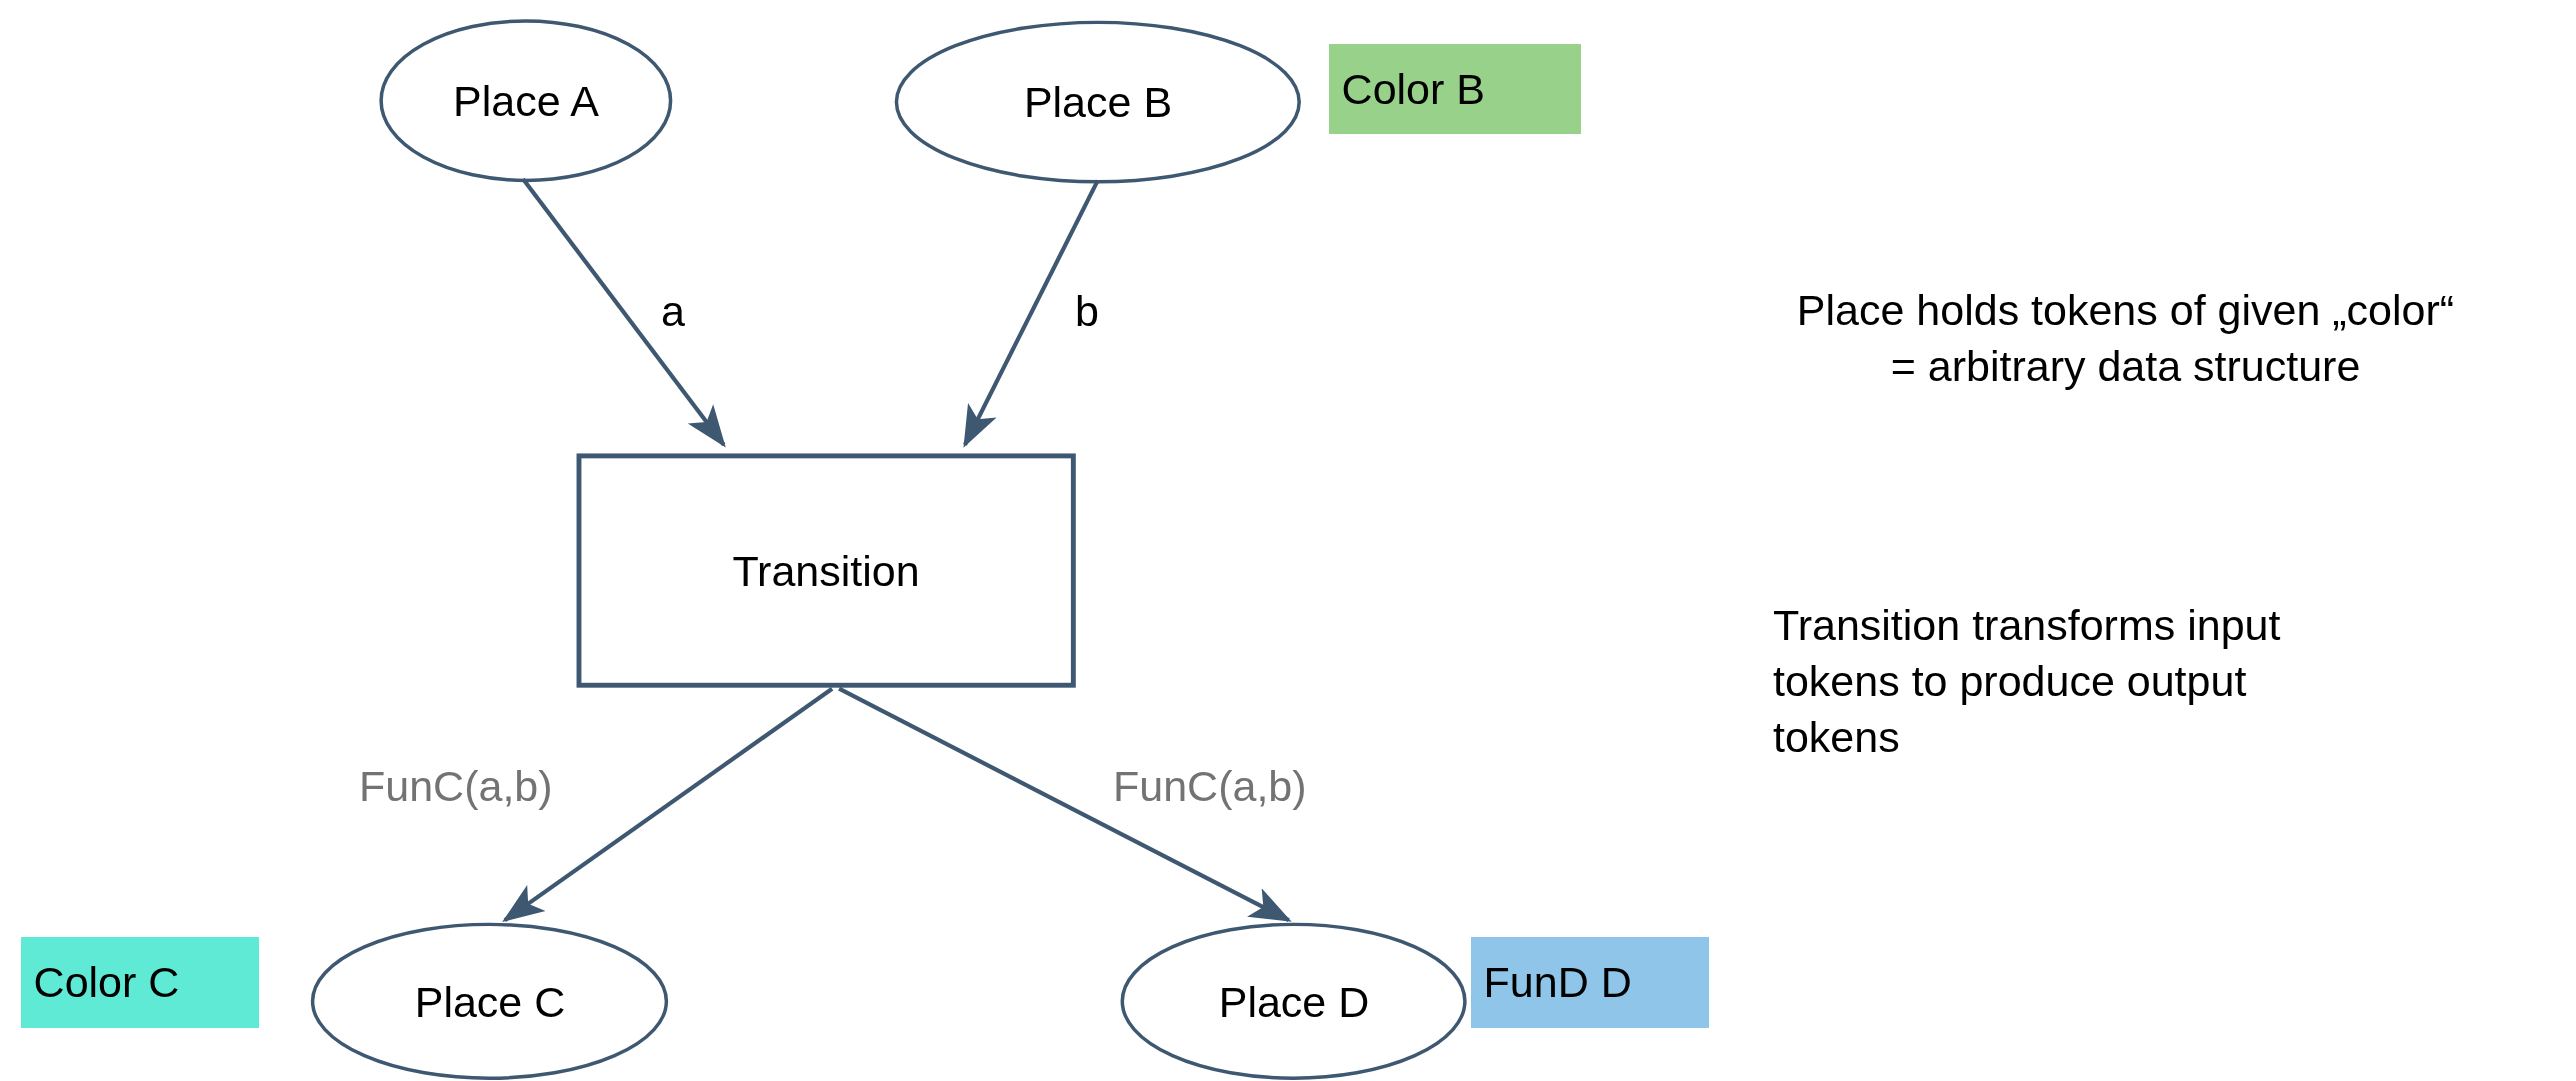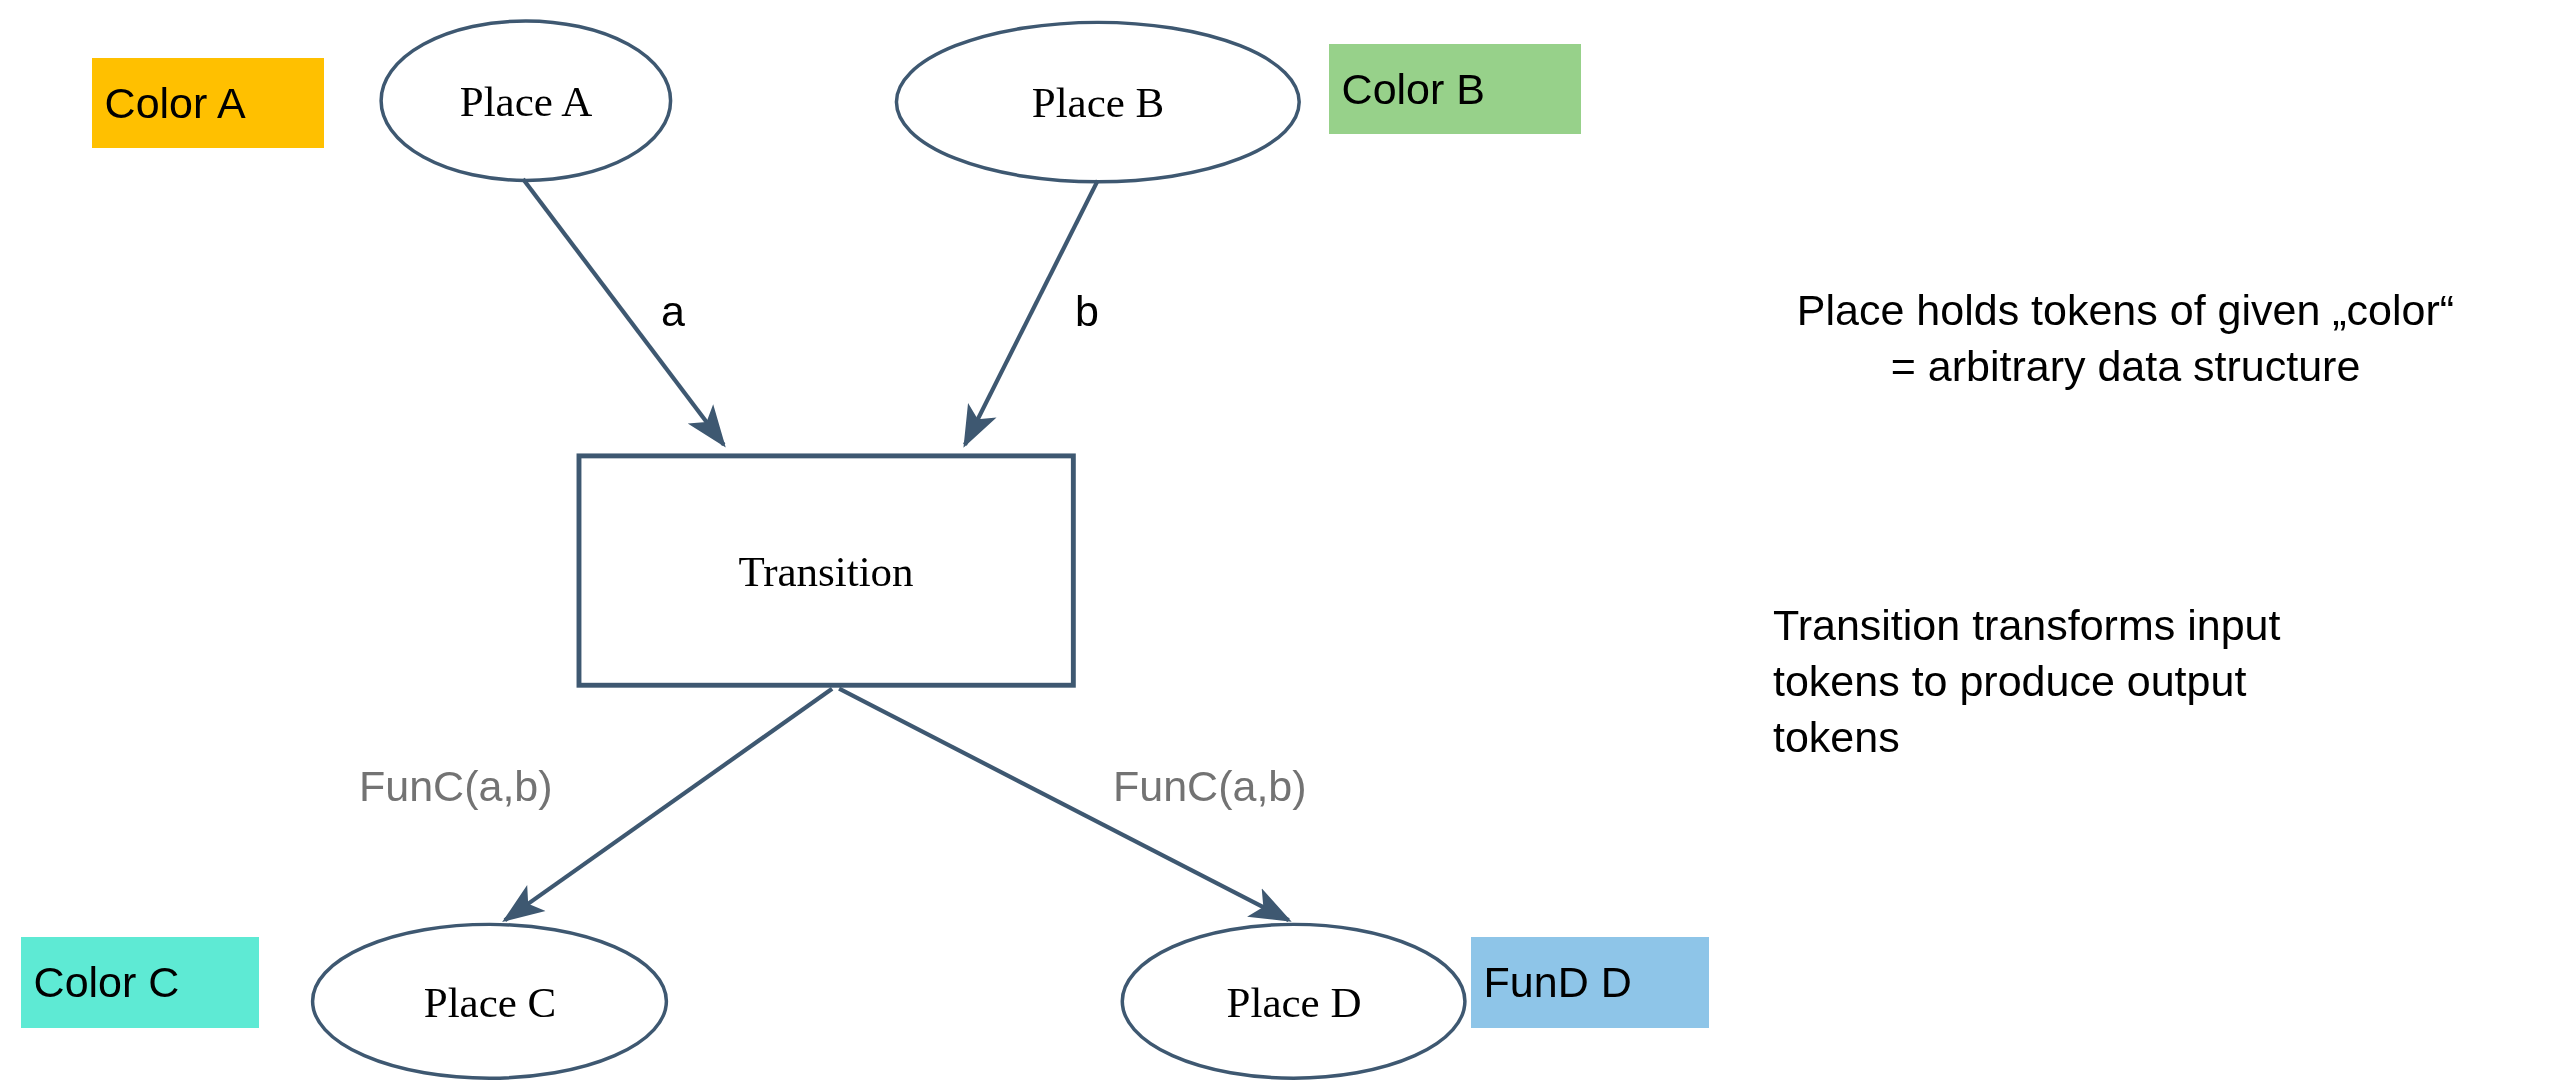--- a/index.html
+++ b/index.html
@@ -26,21 +26,20 @@
     pointer-events: none;
   }
   .node-label {
     position: absolute;
     color: #000000;
     font-size: 43px;
     line-height: 1.05;
     white-space: nowrap;
     text-align: center;
     letter-spacing: 0px;
-    font-family: Liberation Serif, serif;
   }
   .swatch {
     position: absolute;
     display: flex;
     align-items: center;
     justify-content: flex-start;
     box-sizing: border-box;
     padding-left: 12.6px;
   }
   .swatch span {
@@ -83,23 +82,20 @@
     <ellipse cx="1850" cy="1432" rx="245" ry="110" fill="#ffffff" stroke="#3E5871" stroke-width="5"></ellipse>
 
     <rect x="828" y="652" width="707" height="328" fill="#ffffff" stroke="#3E5871" stroke-width="7"></rect>
 
     <line x1="748" y1="256" x2="1035" y2="636" stroke="#3E5871" stroke-width="6" marker-end="url(#arrowhead)"></line>
     <line x1="1570" y1="258" x2="1380" y2="636" stroke="#3E5871" stroke-width="6" marker-end="url(#arrowhead)"></line>
     <line x1="1190" y1="985" x2="722" y2="1316" stroke="#3E5871" stroke-width="6" marker-end="url(#arrowhead)"></line>
     <line x1="1200" y1="985" x2="1843" y2="1316" stroke="#3E5871" stroke-width="6" marker-end="url(#arrowhead)"></line>
   </svg>
 
-  <div class="swatch" style="left:92px; top:58px; width:232px; height:90px; background:#FFC000;">
-    <span>Color A</span>
-  </div>
 
   <div class="swatch" style="left:1329px; top:44px; width:252px; height:90px; background:#97D18A;">
     <span>Color B</span>
   </div>
 
   <div class="swatch" style="left:21px; top:937px; width:238px; height:91px; background:#5eead4;">
     <span>Color C</span>
   </div>
 
   <div class="swatch" style="left:1471px; top:937px; width:238px; height:91px; background:#8EC5E8;">

